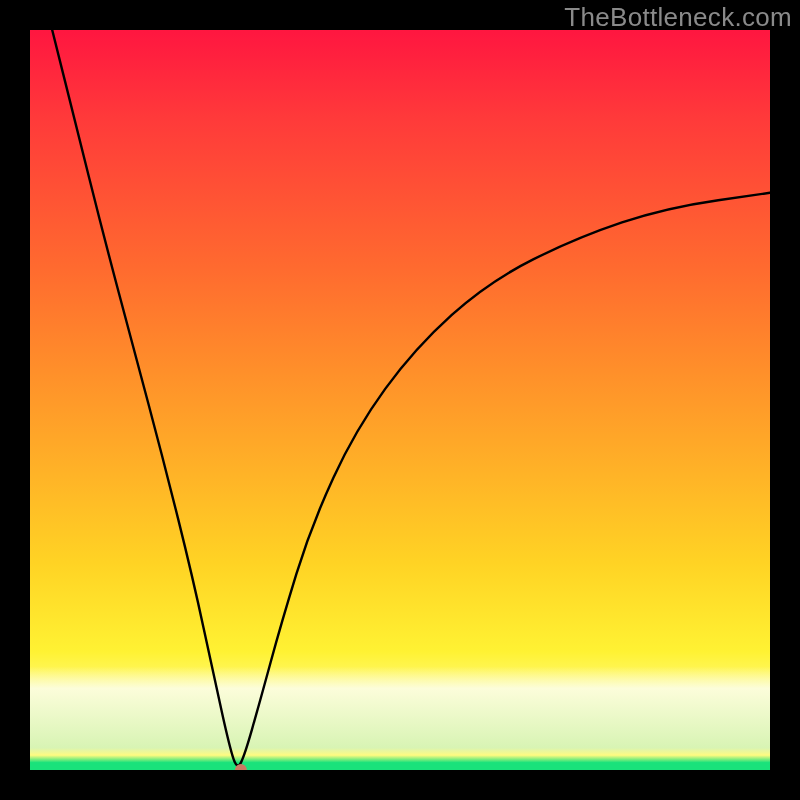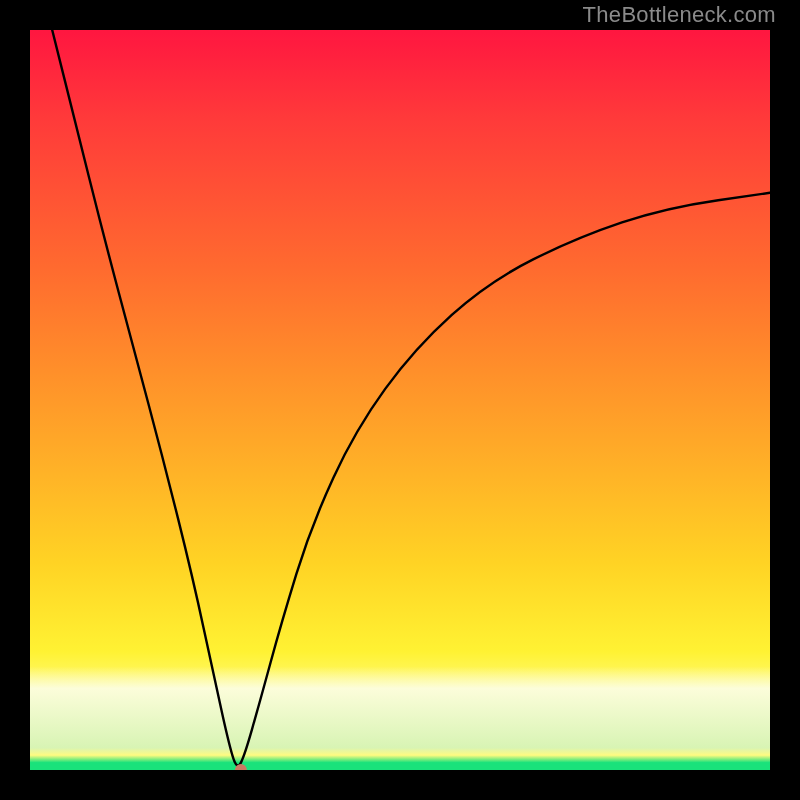--- a/index.html
+++ b/index.html
@@ -55,23 +55,23 @@
   .curve {
     position: absolute;
     left: 0;
     top: 0;
     width: 740px;
     height: 740px;
   }
   .watermark {
     position: absolute;
     top: 2px;
-    right: 24px;
+    right: 8px;
     color: #8a8a8a;
-    font-size: 22px;
+    font-size: 26px;
     letter-spacing: 0.3px;
     user-select: none;
   }
 </style>
 </head>
 <body>
 
 <div class="stage">
   <div class="plot">
     <svg class="curve" viewBox="0 0 740 740" preserveAspectRatio="none">

